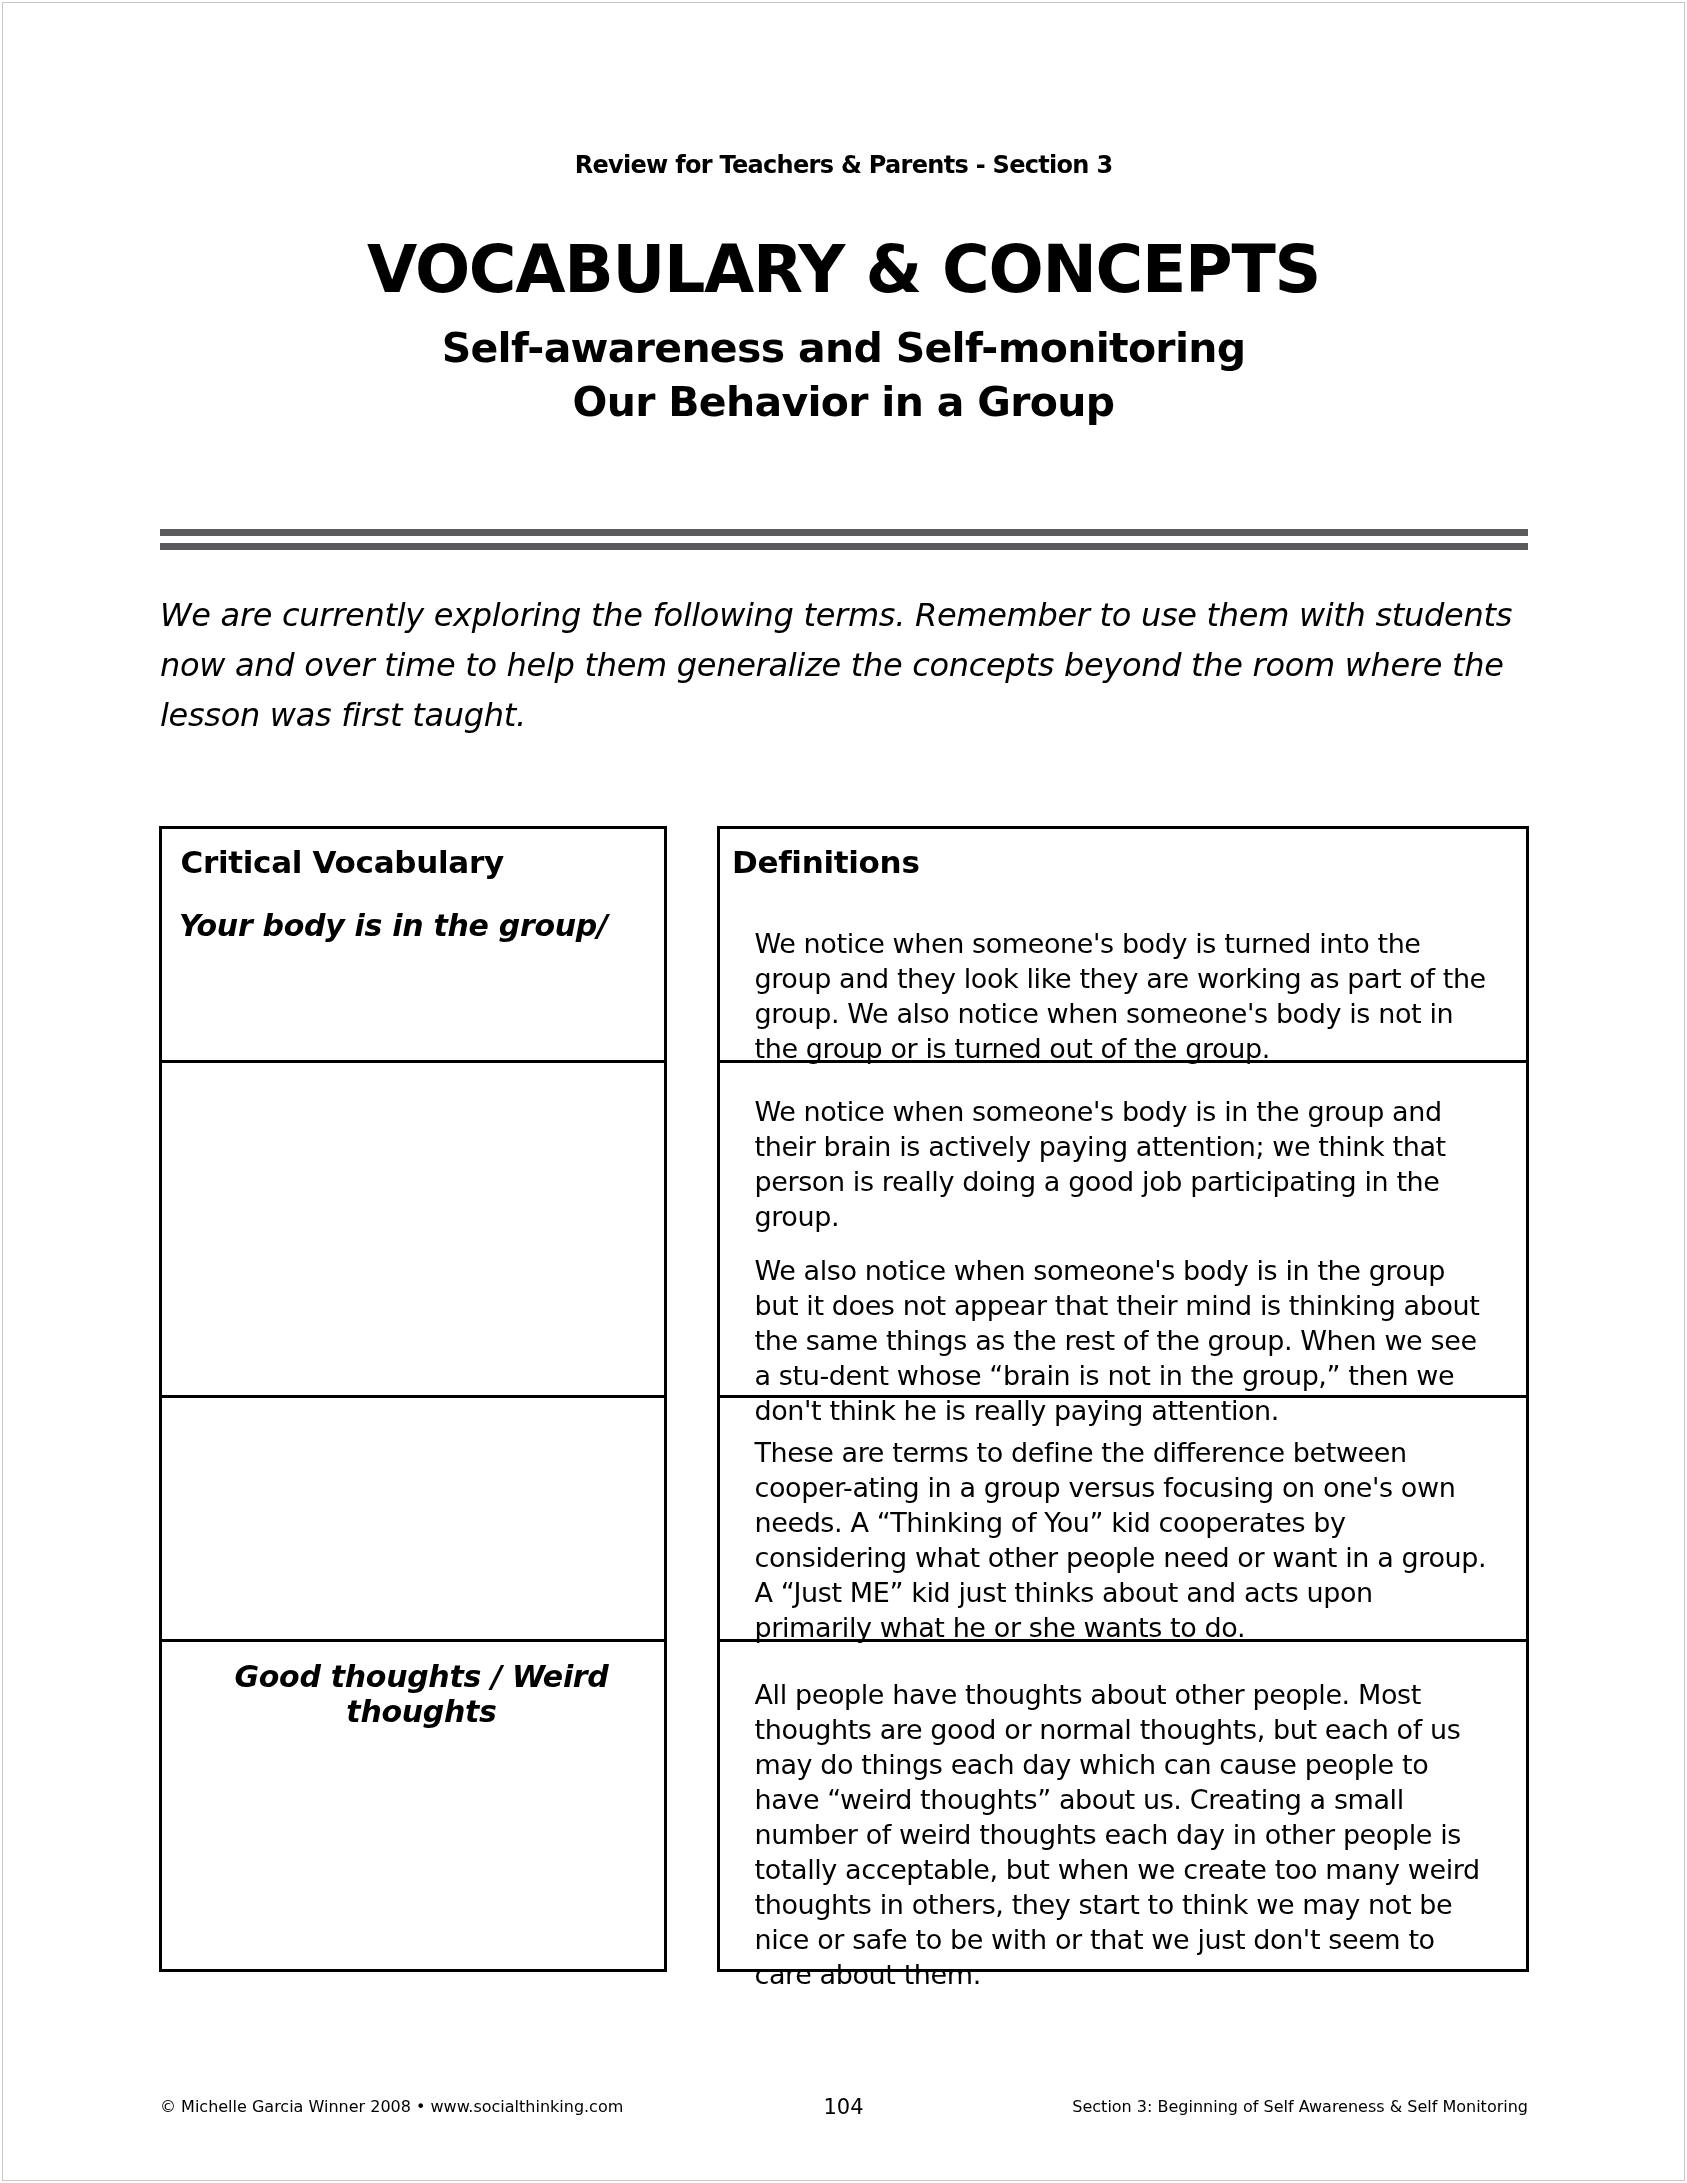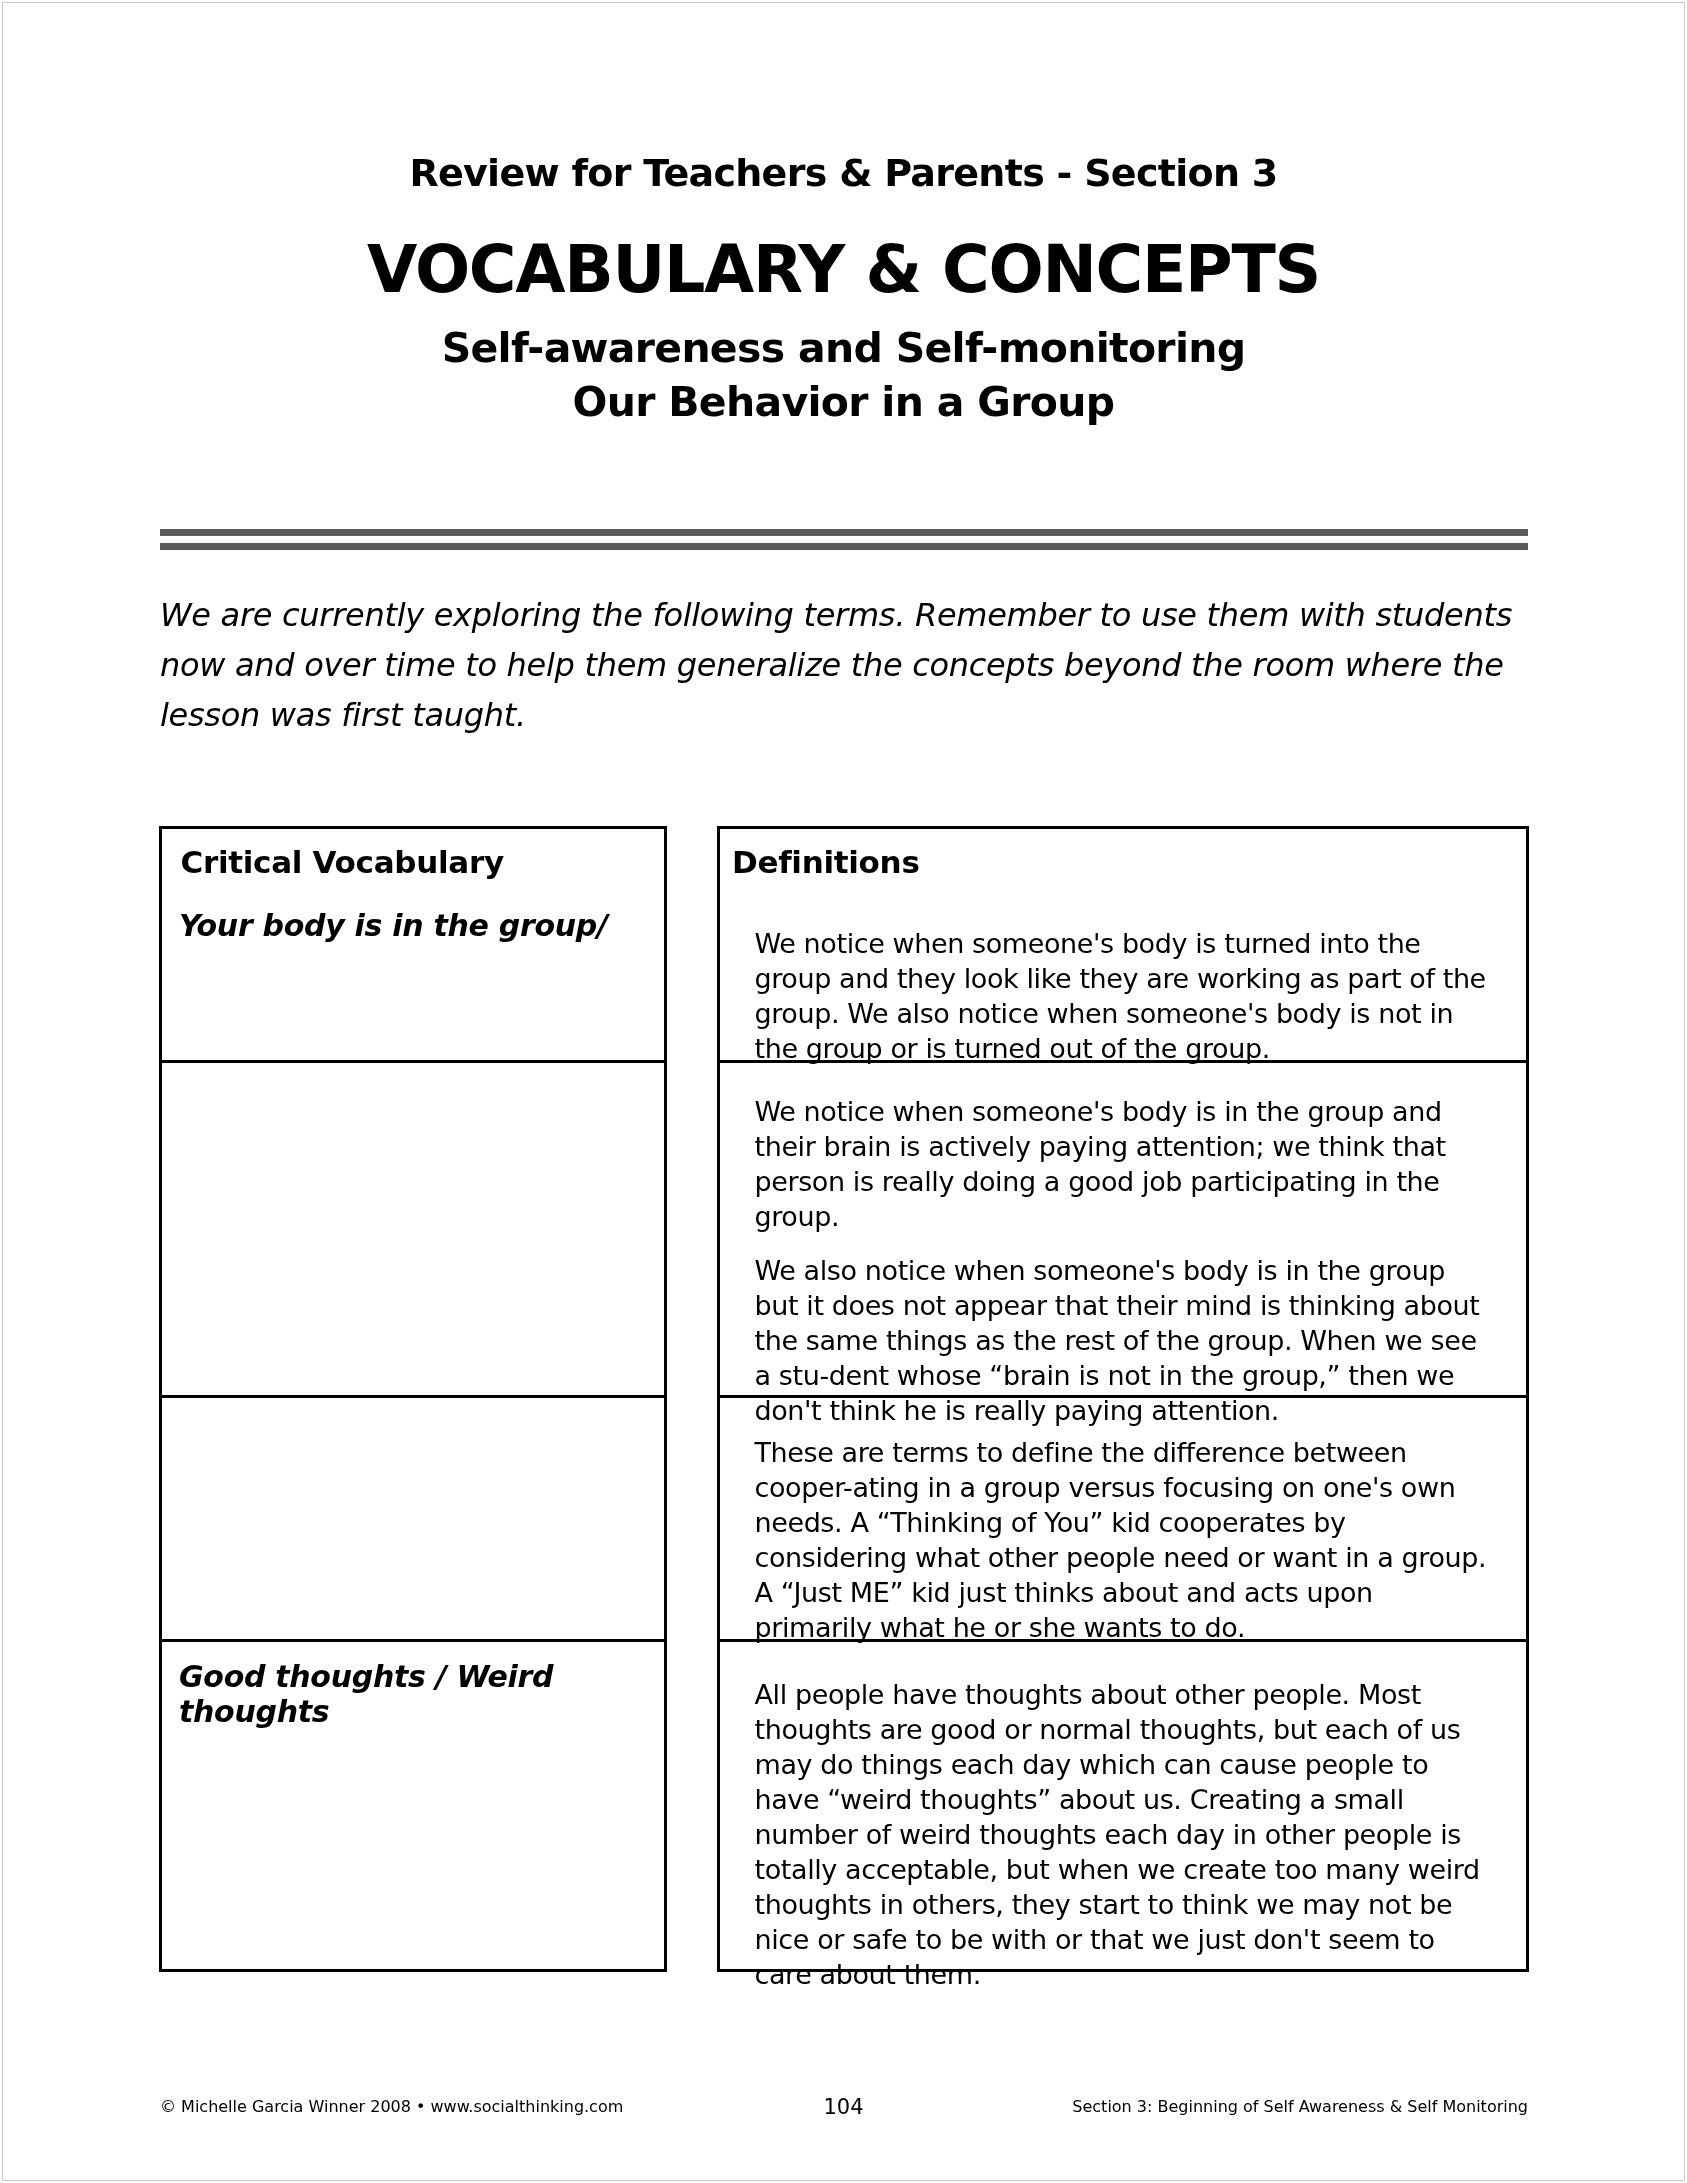--- a/index.html
+++ b/index.html
@@ -1,31 +1,31 @@
 <!DOCTYPE html>
 <html style="font-size:10.6px"><head>
 <meta charset="utf-8">
 <style>
   html, body { margin: 0; padding: 0; background: #ffffff; }
   body { width: 1687px; height: 2183px; position: relative; overflow: hidden;
          font-family: "DejaVu Sans", "Liberation Sans", sans-serif; color: #000; }
   .page-border { position: absolute; left: 2px; top: 2px; right: 2px; bottom: 2px;
          border: 1.3px solid #c8c8c8; }
   .center { position: absolute; left: 0; width: 1687px; text-align: center; }
-  #hdr { top: 151px; font-size: 38px; font-weight: bold; letter-spacing: -0.7px; }
+  #hdr { top: 151px; font-size: 24px; font-weight: bold; letter-spacing: -0.7px; }
   #ttl { top: 232px; font-size: 65px; font-weight: bold; letter-spacing: -1.3px; }
   #sub1 { top: 324px; font-size: 41px; font-weight: bold; letter-spacing: -0.7px; }
   #sub2 { top: 378px; font-size: 41px; font-weight: bold; letter-spacing: -0.7px; }
   .rule { position: absolute; left: 160px; width: 1368px; height: 7.3px; background: #5a5a5c; }
   #rule1 { top: 529px; }
   #rule2 { top: 543px; }
   #intro { position: absolute; left: 160px; top: 590px; width: 1376px; font-size: 32px;
            font-style: italic; line-height: 50px; letter-spacing: -0.3px; }
   .col { position: absolute; top: 826px; height: 1146px; border: 3.3px solid #000; box-sizing: border-box; }
-  #col-left { left: 159px; width: 508px; }
+  #col-left { left: 159px; width: 508px; text-align: center; }
   #col-right { left: 717px; width: 812px; }
   .hline { position: absolute; left: 0; right: 0; height: 3.3px; background: #000; }
   .colhead { position: absolute; top: 14.6px; font-size: 31px; font-weight: bold; letter-spacing: -0.3px; }
   #col-left .colhead { left: 18.5px; }
   #col-right .colhead { left: 12px; }
   .term { position: absolute; left: 17px; font-size: 30px; font-weight: bold; font-style: italic;
           line-height: 35px; letter-spacing: -0.3px; }
   .defn { position: absolute; left: 18.5px; width: 774px; font-size: 27px; line-height: 35px;
           letter-spacing: -0.4px; }
   .defn p { margin: 16px; }

